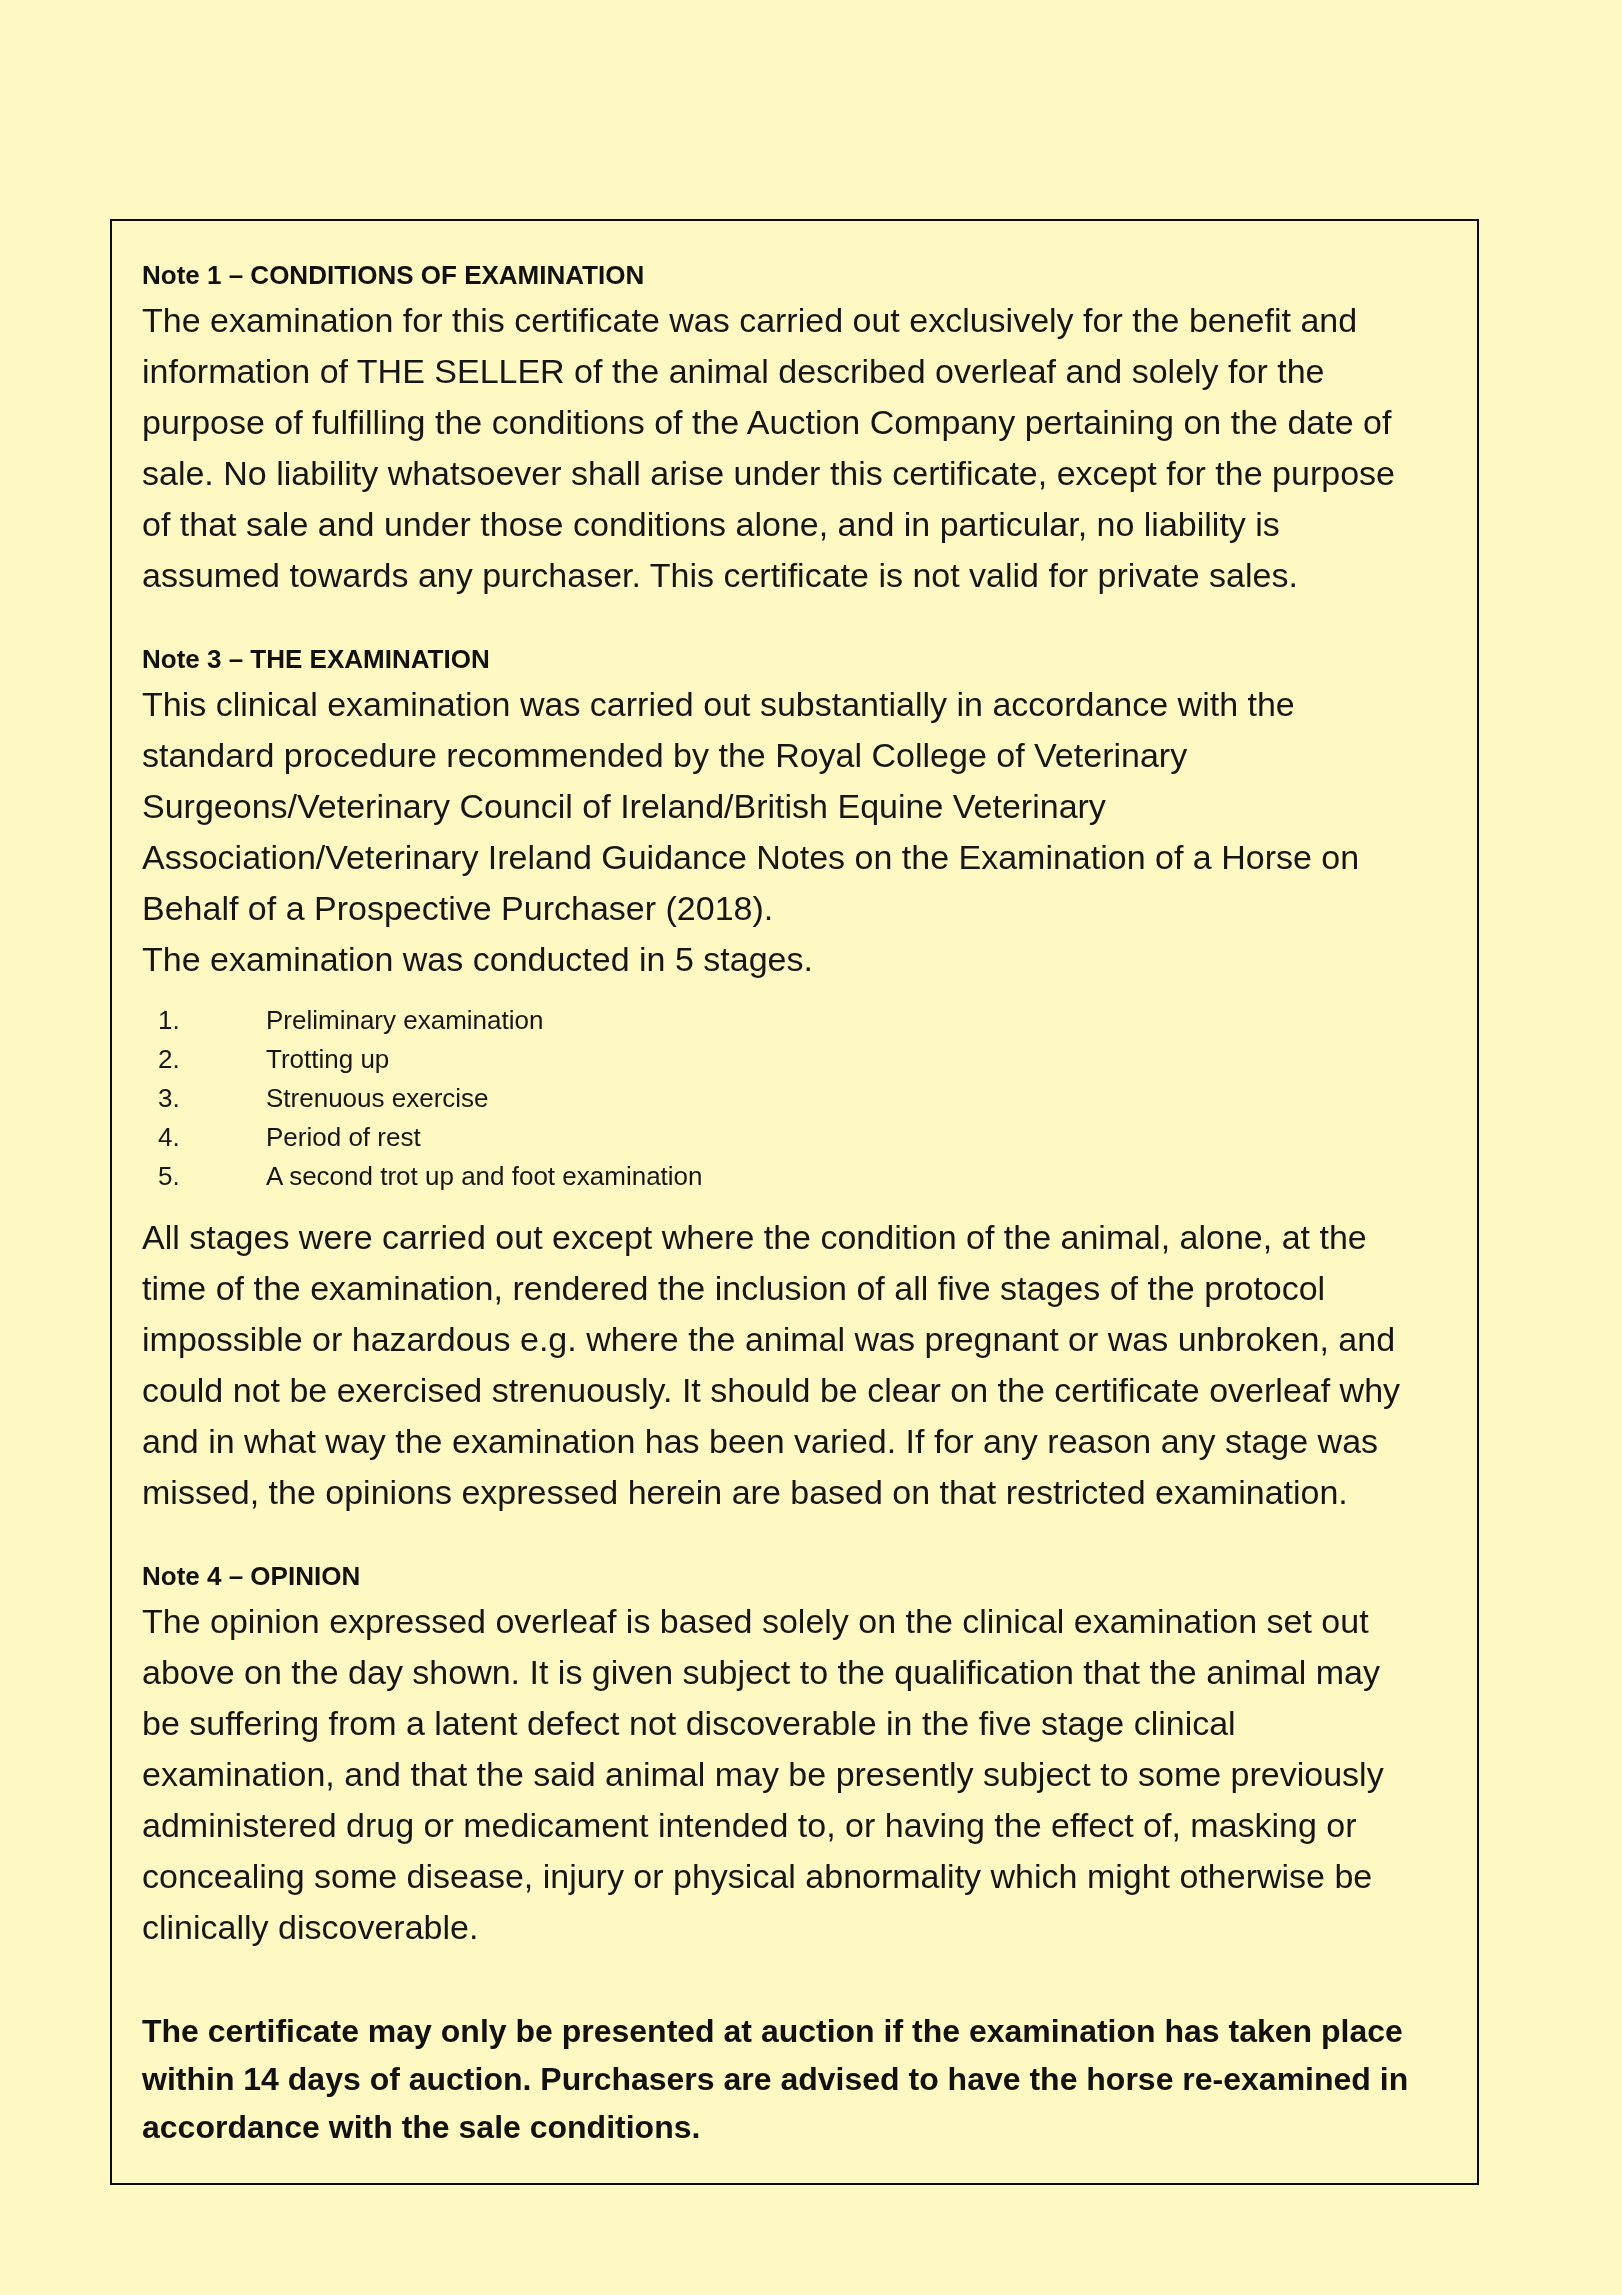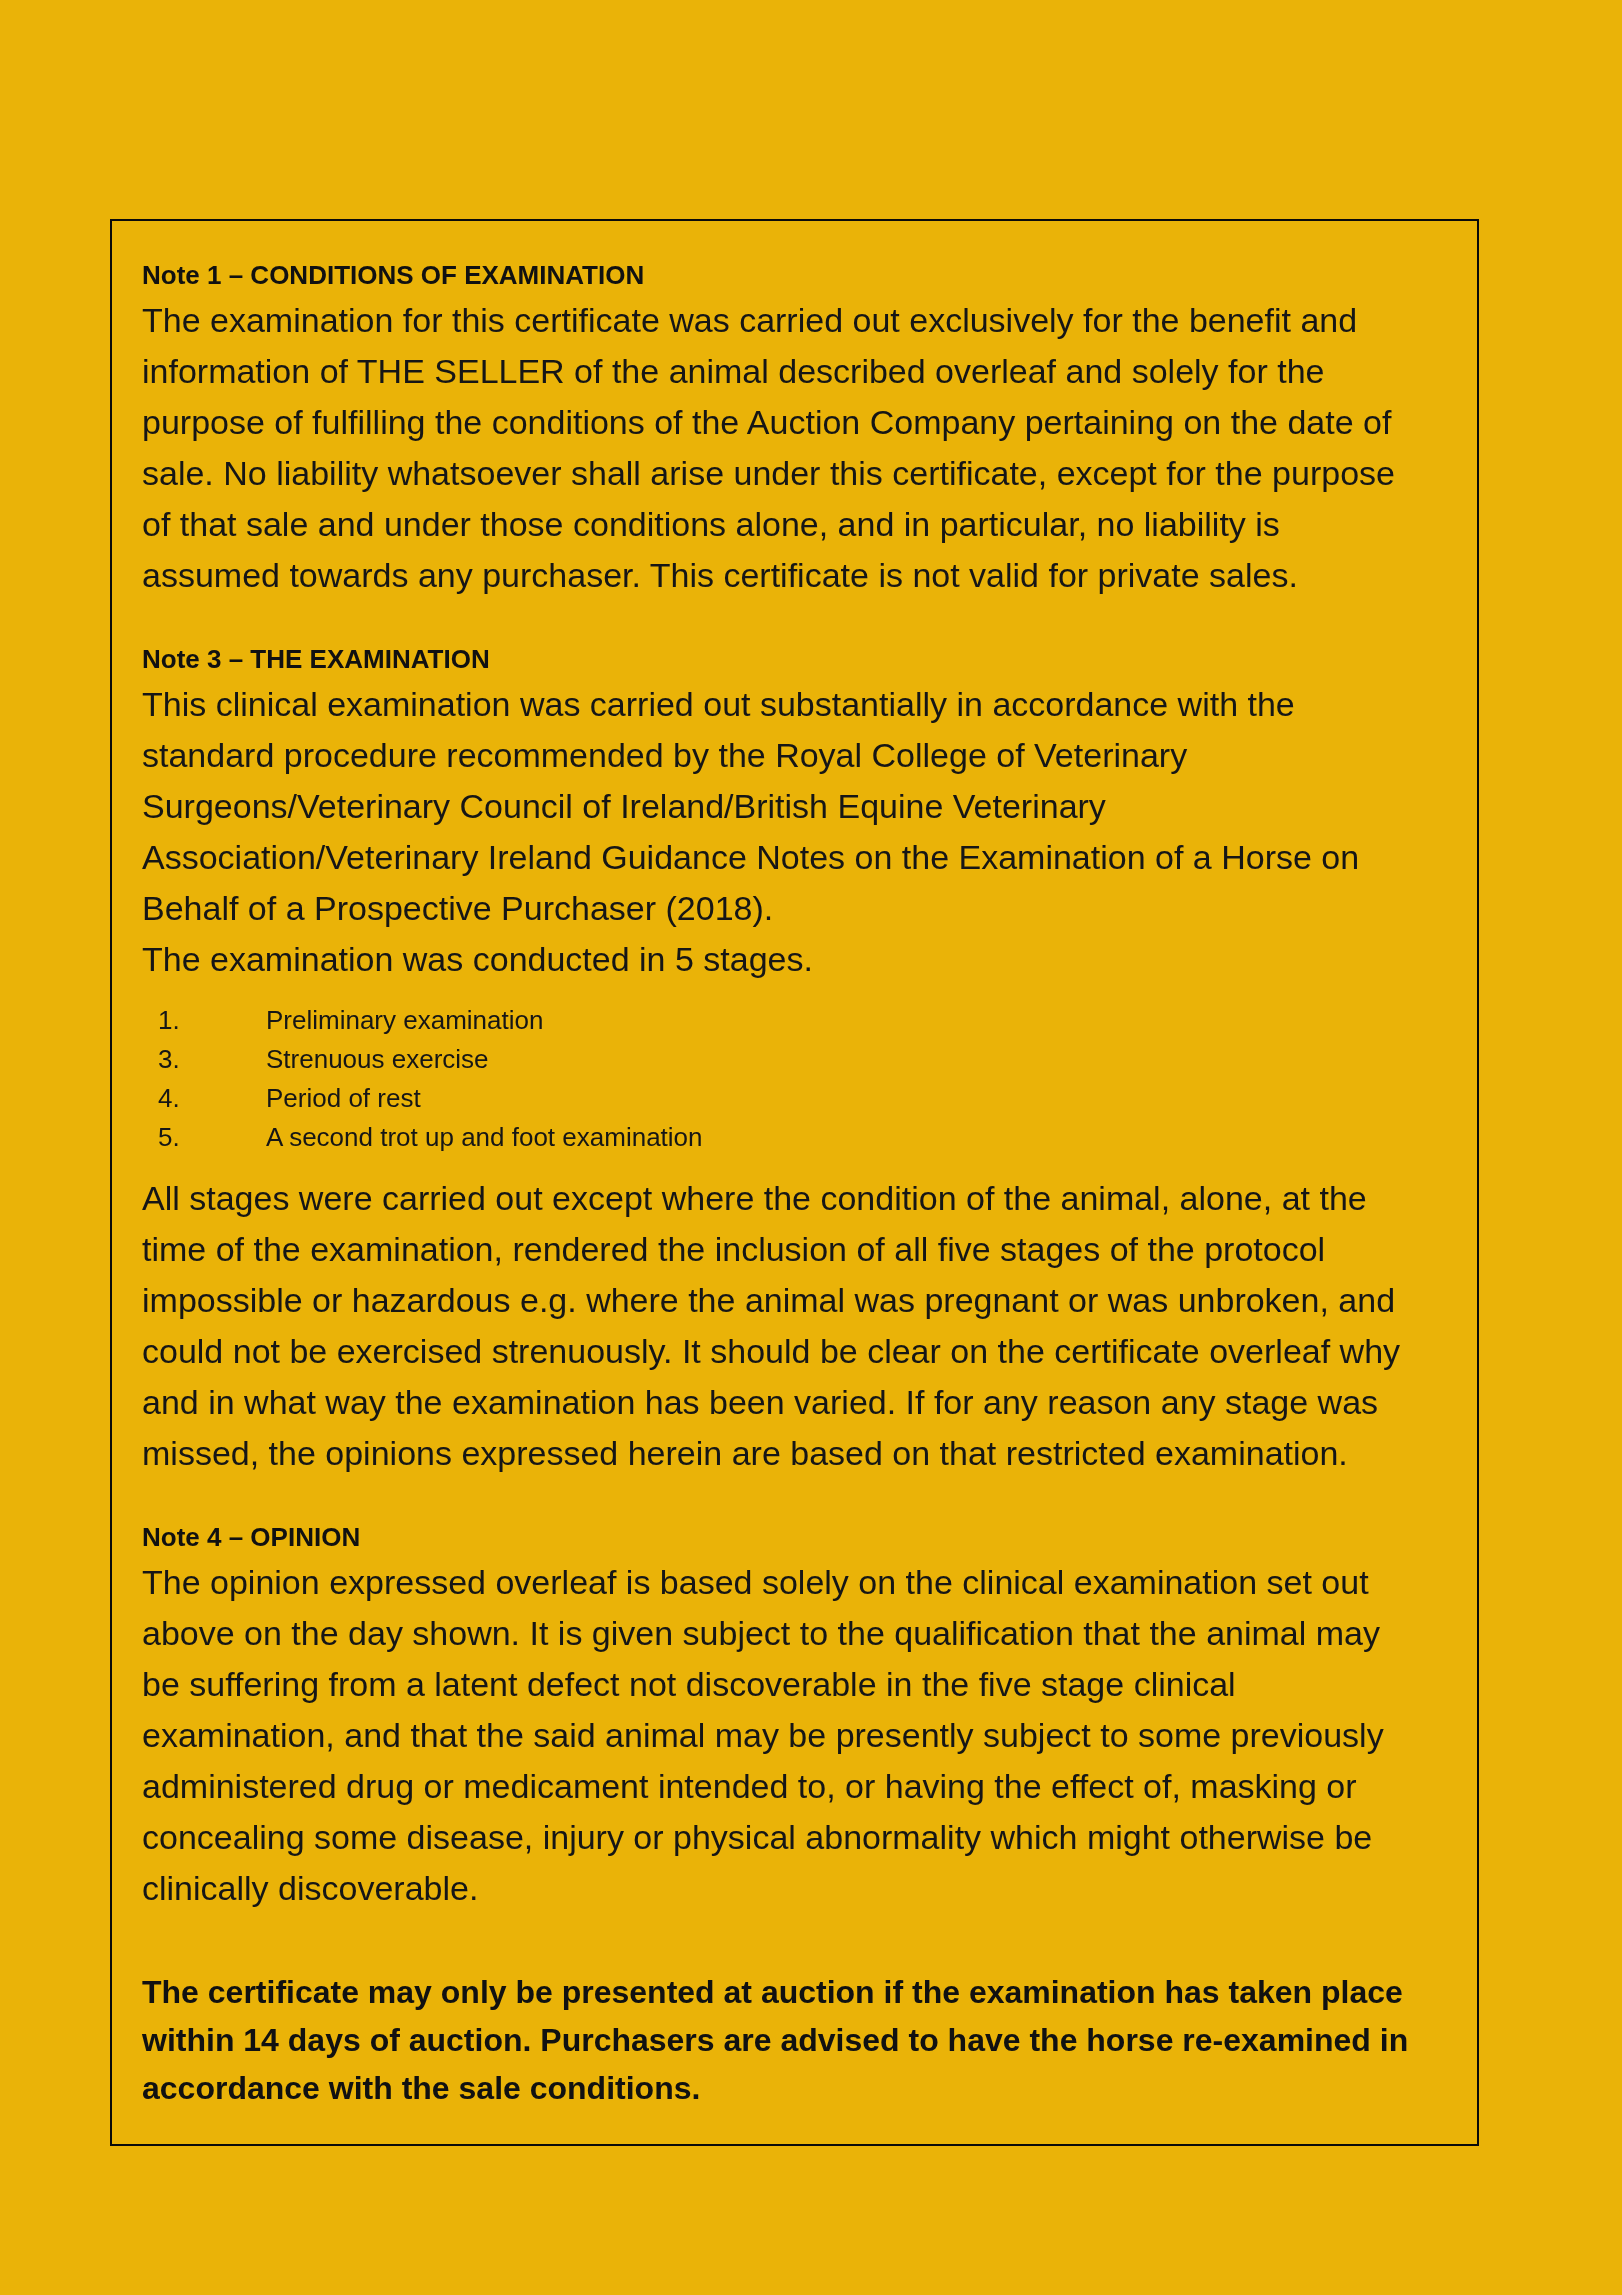--- a/index.html
+++ b/index.html
@@ -10,21 +10,21 @@
     width: 1623px;
     height: 2295px;
     background: #ffffff;
     font-family: "Liberation Sans", sans-serif;
     color: #111111;
     position: relative;
   }
   .page {
     position: absolute;
     inset: 0;
-    background: #eab308;
+    background: #fef9c3;
   }
   .notes-box {
     position: absolute;
     left: 110px;
     top: 219px;
     width: 1369px;
     min-height: 1717px;
     box-sizing: border-box;
     border: 2.3px solid #0a0a0a;
     padding: 35px 57px 32px 30px;
@@ -81,20 +81,21 @@
 
     <section class="note">
     </section>
 
     <section class="note">
       <h3 class="note-heading">Note 3 – THE EXAMINATION</h3>
       <p class="note-body">This clinical examination was carried out substantially in accordance with the standard procedure recommended by the Royal College of Veterinary Surgeons/Veterinary Council of Ireland/British Equine Veterinary Association/Veterinary Ireland Guidance Notes on the Examination of a Horse on Behalf of a Prospective Purchaser (2018).</p>
       <p class="note-body">The examination was conducted in 5 stages.</p>
       <ol class="stages">
         <li class="stage"><span class="stage-num">1.</span><span class="stage-label">Preliminary examination</span></li>
+        <li class="stage"><span class="stage-num">2.</span><span class="stage-label">Trotting up</span></li>
         <li class="stage"><span class="stage-num">3.</span><span class="stage-label">Strenuous exercise</span></li>
         <li class="stage"><span class="stage-num">4.</span><span class="stage-label">Period of rest</span></li>
         <li class="stage"><span class="stage-num">5.</span><span class="stage-label">A second trot up and foot examination</span></li>
       </ol>
       <p class="note-body">All stages were carried out except where the condition of the animal, alone, at the time of the examination, rendered the inclusion of all five stages of the protocol impossible or hazardous e.g. where the animal was pregnant or was unbroken, and could not be exercised strenuously. It should be clear on the certificate overleaf why and in what way the examination has been varied. If for any reason any stage was missed, the opinions expressed herein are based on that restricted examination.</p>
     </section>
 
     <section class="note">
       <h3 class="note-heading">Note 4 – OPINION</h3>
       <p class="note-body">The opinion expressed overleaf is based solely on the clinical examination set out above on the day shown. It is given subject to the qualification that the animal may be suffering from a latent defect not discoverable in the five stage clinical examination, and that the said animal may be presently subject to some previously administered drug or medicament intended to, or having the effect of, masking or concealing some disease, injury or physical abnormality which might otherwise be clinically discoverable.</p>

